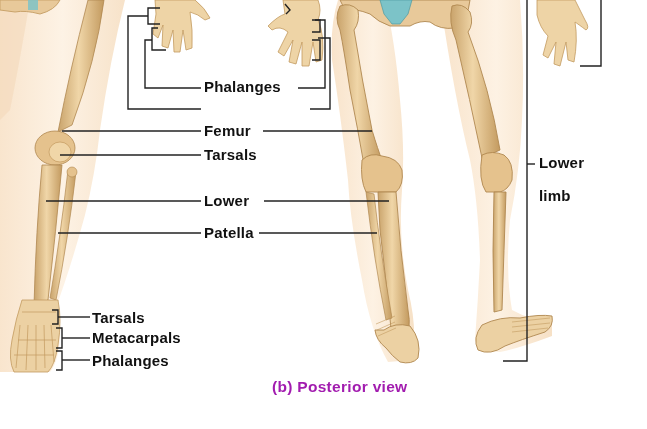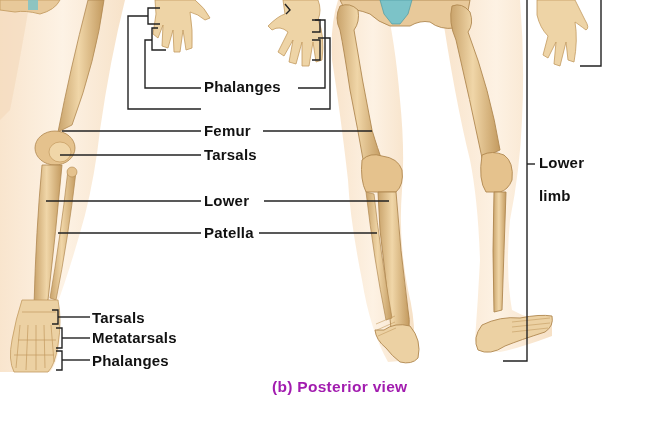--- a/index.html
+++ b/index.html
@@ -147,20 +147,20 @@
     <path d="M580,66 L601,66 L601,0"></path>
   </g>
 </svg>
 
 <div class="label" style="left:204px; top:79px;">Phalanges</div>
 <div class="label" style="left:204px; top:123px;">Femur</div>
 <div class="label" style="left:204px; top:147px;">Tarsals</div>
 <div class="label" style="left:204px; top:193px;">Lower</div>
 <div class="label" style="left:204px; top:225px;">Patella</div>
 <div class="label" style="left:92px; top:310px;text-align:center;">Tarsals</div>
-<div class="label" style="left:92px; top:330px;">Metatarsals</div>
+<div class="label" style="left:92px; top:330px;">Metacarpals</div>
 <div class="label" style="left:92px; top:353px;">Phalanges</div>
 <div class="label" style="left:539px; top:155px;">Lower</div>
 <div class="label" style="left:539px; top:188px;">limb</div>
 
 <div class="caption" style="left:272px; top:378px;">(b) Posterior view</div>
 
 </div>
 
 </body></html>

